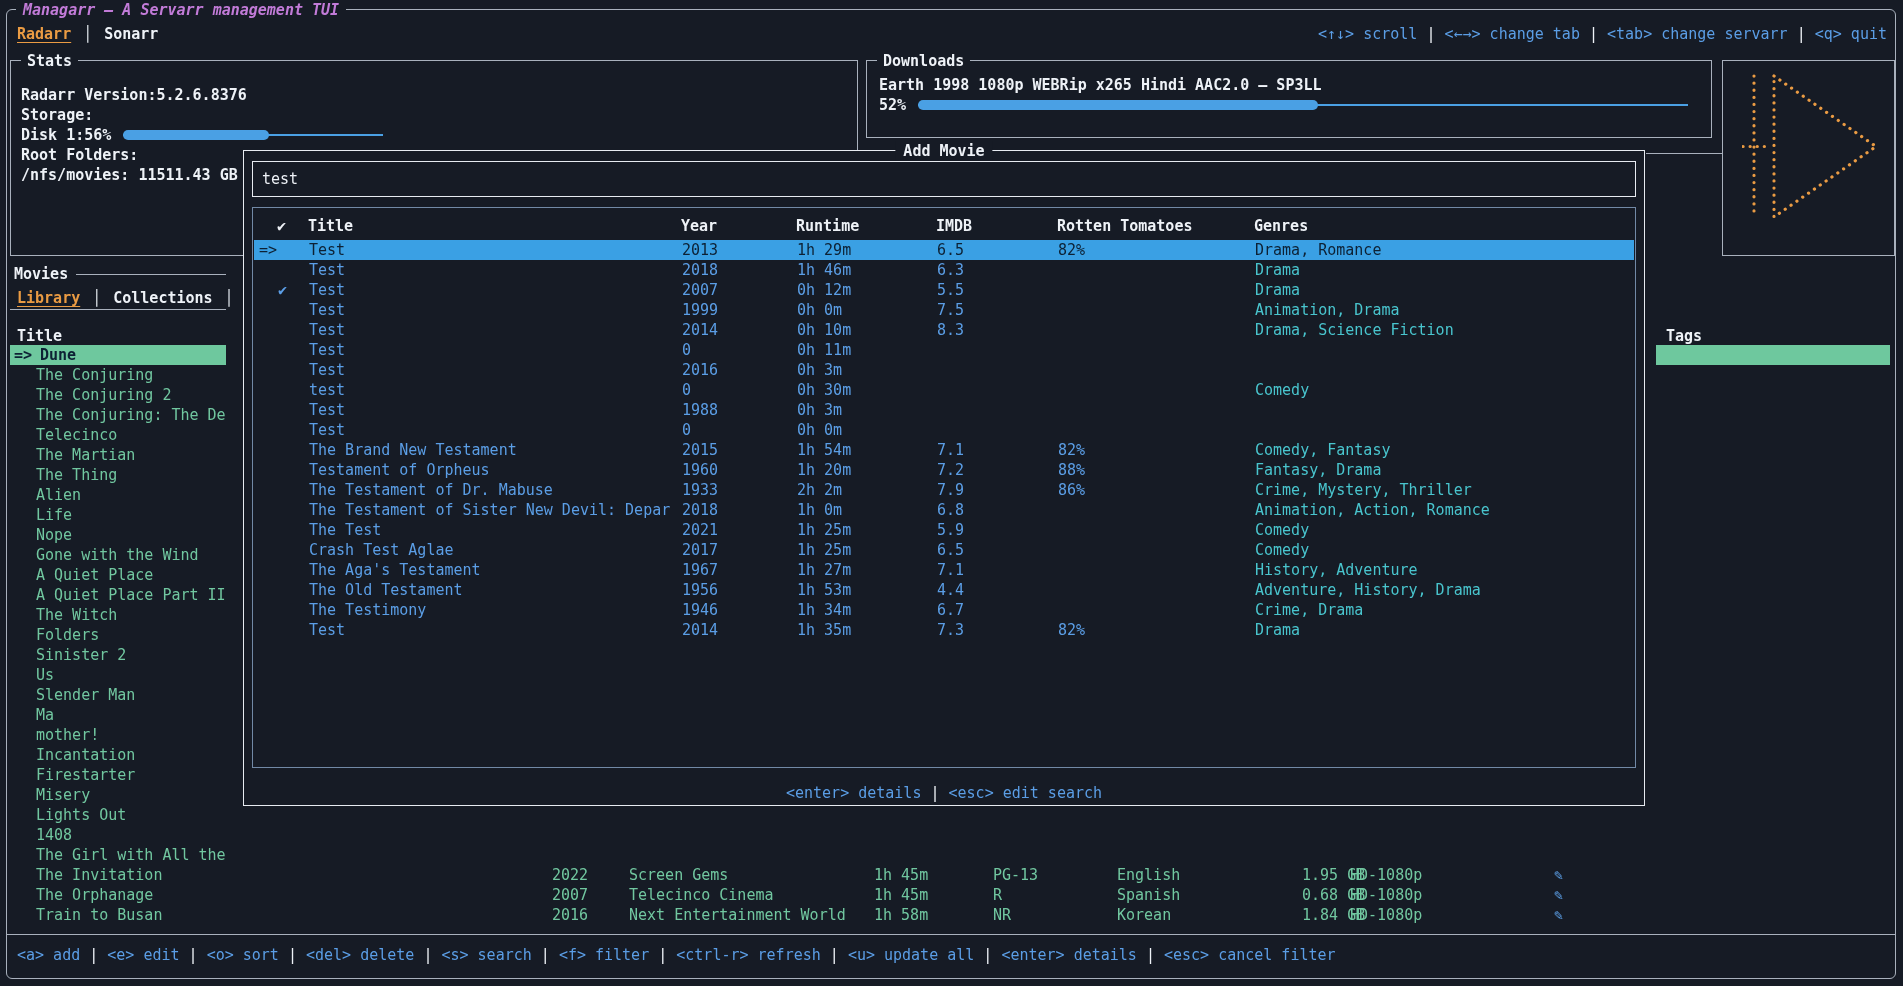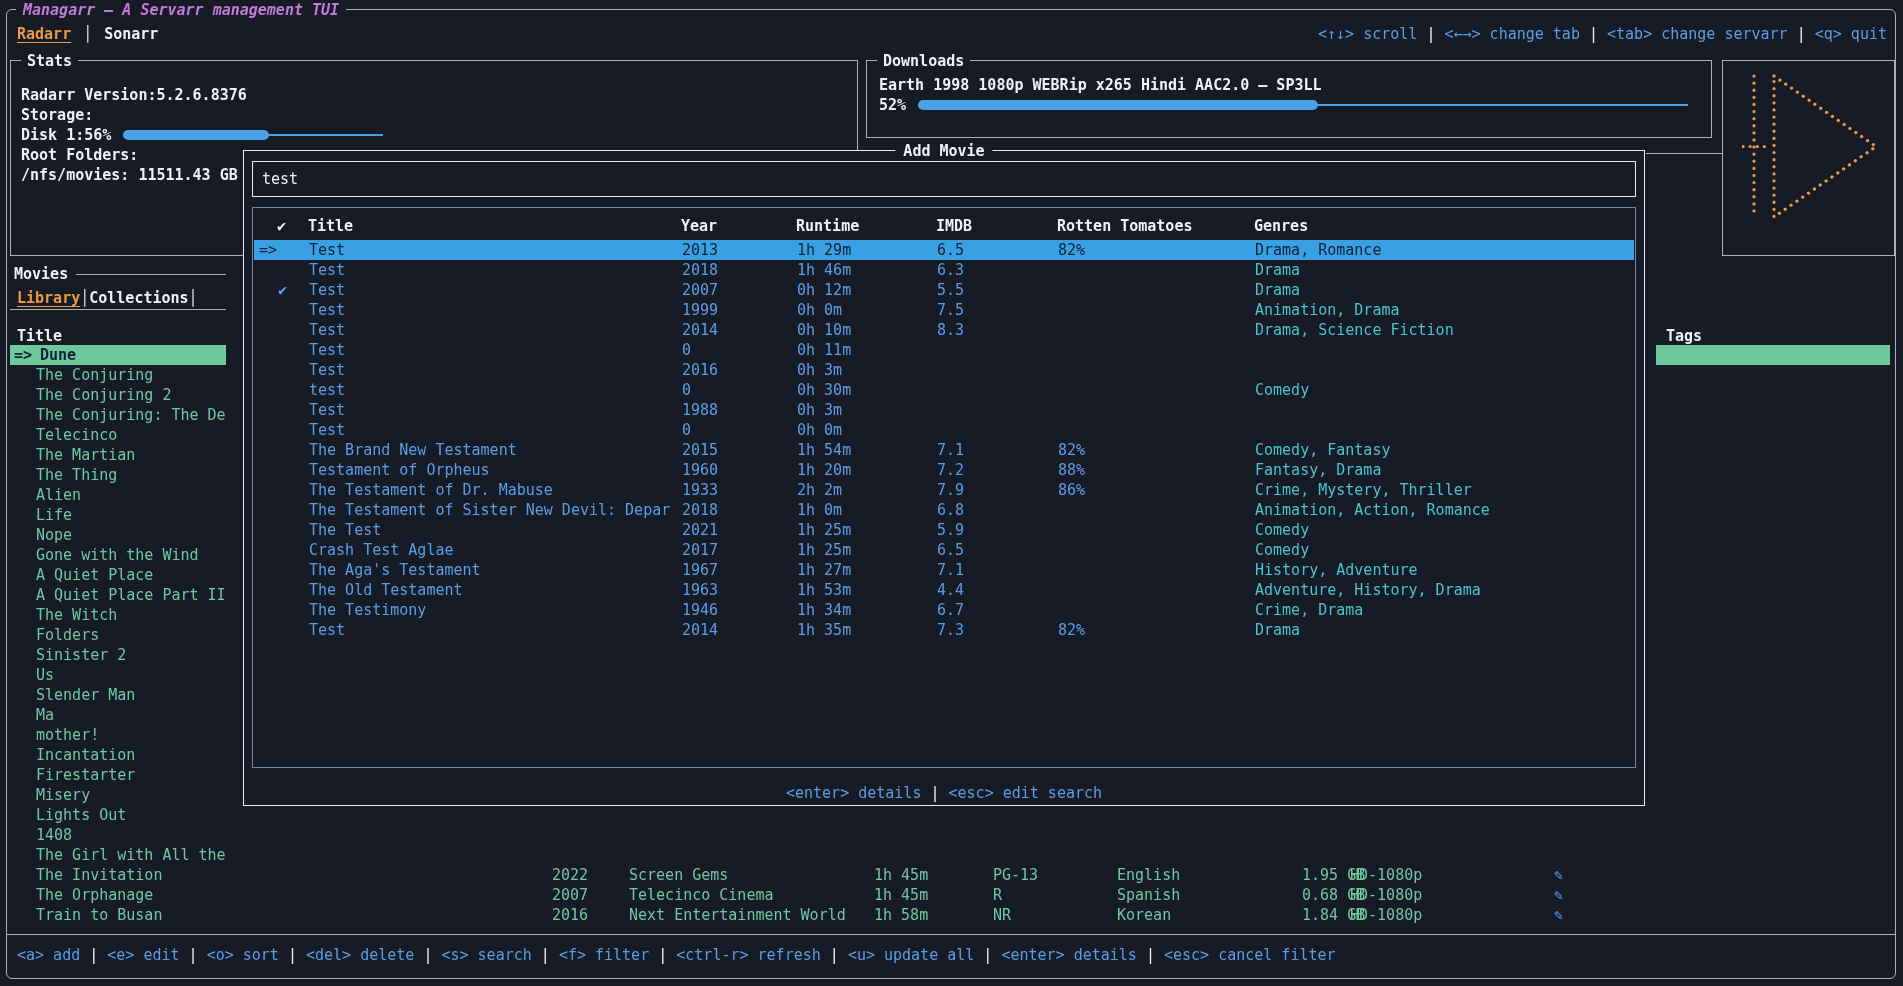--- a/index.html
+++ b/index.html
@@ -35,21 +35,21 @@
   .disk-gauge{width:260px}
   .downloads{left:866px;top:60px;width:846px;height:78px}
   .dl-content{padding:14px 0 0 12px}
   .dl-gauge{width:770px}
   .logo-panel{left:1722px;top:60px;width:173px;height:196px}
   .logo-svg{position:absolute;left:19px;top:12px}
   .logo-svg path{stroke:var(--accent-orange)}
   .library{position:absolute;left:0;top:0;width:100%;height:100%;z-index:1}
   .lib-h{position:absolute;font-weight:bold;color:var(--text-bright);white-space:nowrap}
   .divider{position:absolute;background:var(--border)}
-  .lib-tabs{position:absolute;left:17px;top:288px;display:flex;}
+  .lib-tabs{position:absolute;left:17px;top:288px;display:flex;gap:12px}
   .movies-list{position:absolute;left:26px;top:365px;width:216px}
   .lib-item{height:20px;padding-left:10px;color:var(--text-green);white-space:nowrap;overflow:hidden}
   .lib-selected{position:absolute;left:10px;top:345px;width:216px;height:20px;background:var(--selection-green);
                 color:var(--selection-text);font-weight:bold}
   .lib-selected .sel-marker{position:absolute;left:4px}
   .lib-selected .sel-title{position:absolute;left:30px}
   .lib-selected-tags{position:absolute;left:1656px;top:345px;width:234px;height:20px;background:var(--selection-green)}
   .p-row{position:absolute;left:0;width:100%;height:20px;color:var(--text-green)}
   .pc{position:absolute;white-space:nowrap}
   .pc-year{left:552px}.pc-studio{left:629px}.pc-runtime{left:874px}.pc-cert{left:993px}
@@ -352,21 +352,21 @@
           </div>
           <div class="m-row">
             <span class="mc c-title">The Aga's Testament</span>
             <span class="mc c-year">1967</span>
             <span class="mc c-runtime">1h 27m</span>
             <span class="mc c-imdb">7.1</span>
             <span class="mc c-genres">History, Adventure</span>
           </div>
           <div class="m-row">
             <span class="mc c-title">The Old Testament</span>
-            <span class="mc c-year">1963</span>
+            <span class="mc c-year">1956</span>
             <span class="mc c-runtime">1h 53m</span>
             <span class="mc c-imdb">4.4</span>
             <span class="mc c-genres">Adventure, History, Drama</span>
           </div>
           <div class="m-row">
             <span class="mc c-title">The Testimony</span>
             <span class="mc c-year">1946</span>
             <span class="mc c-runtime">1h 34m</span>
             <span class="mc c-imdb">6.7</span>
             <span class="mc c-genres">Crime, Drama</span>

